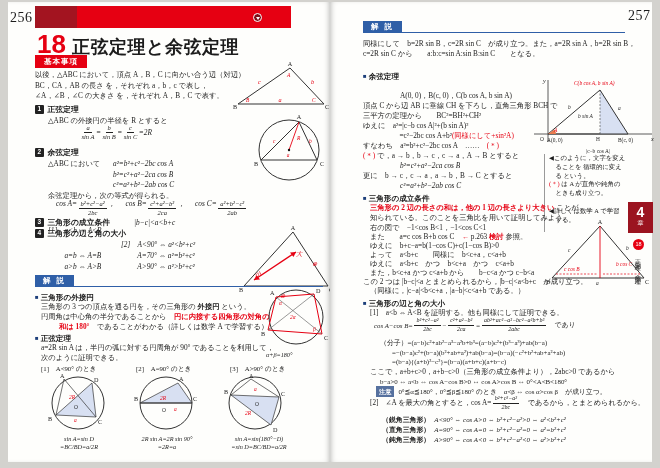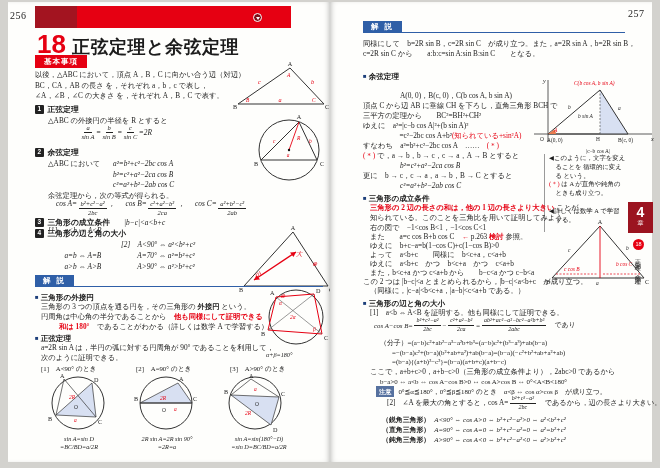--- a/index.html
+++ b/index.html
@@ -6,21 +6,21 @@
 html,body{width:660px;height:468px}
 body{position:relative;background:#d3d2ce;font-family:"Liberation Serif","DejaVu Serif",serif;color:#1c1c1c;overflow:hidden}
 .page{position:absolute;top:2px;height:460px;background:#fefefc}
 .page.left{left:8px;width:322px;box-shadow:inset -4px 0 6px -4px rgba(0,0,0,.35)}
 .page.right{left:330px;width:322px;box-shadow:inset 4px 0 6px -4px rgba(0,0,0,.35)}
 .t{position:absolute;white-space:nowrap;font-size:7.3px;line-height:10px}
 .b{font-weight:bold}
 .it{font-style:italic}
 .red{color:#e60012}
 .redb{color:#e60012;font-weight:bold}
-.pnum{position:absolute;font-size:10px;letter-spacing:.5px}
+.pnum{position:absolute;font-size:14px;letter-spacing:.5px}
 .chbar{position:absolute;background:#e60012;height:22px}
 .chbar .darkseg{position:absolute;left:0;top:0;width:42px;height:100%;background:#a31420}
 .marker{position:absolute;width:9px;height:9px;border-radius:50%;background:#7e1019;border:1px solid #fff}
 .marker::after{content:"";position:absolute;left:1.6px;top:2.6px;border-left:2.4px solid transparent;border-right:2.4px solid transparent;border-top:3.4px solid #fff}
 .chnum{position:absolute;color:#e60012;font-weight:bold;font-size:26px;font-family:"Liberation Sans",sans-serif}
 .chtitle{position:absolute;font-weight:bold;font-size:18px;font-family:"Liberation Sans",sans-serif;letter-spacing:.5px}
 .label-basics{position:absolute;background:#e60012;color:#fff;font-size:7.5px;font-weight:bold;padding:1.5px 9px;letter-spacing:1px;font-family:"Liberation Sans",sans-serif}
 .kbar{position:absolute;border-bottom:1.6px solid #2f5fa7;height:12px}
 .kbox{position:absolute;left:0;top:0;background:#2f5fa7;color:#fff;font-size:7.5px;font-weight:bold;padding:1px 8px;letter-spacing:2px;font-family:"Liberation Sans",sans-serif}
 .sq{display:inline-block;min-width:8.5px;height:8.5px;background:#222;color:#fff;font-size:6.5px;line-height:8.5px;text-align:center;font-weight:bold;border-radius:1px;margin-right:4px;vertical-align:1px;font-family:"Liberation Sans",sans-serif}
@@ -125,21 +125,21 @@
     <span><span>cos B=</span><span class="frac">
           <span class="fn">c²+a²−b²</span>
           <span>2ca</span>
         </span><span>，</span></span>
     <span><span>cos C=</span><span class="frac">
           <span class="fn">a²+b²−c²</span>
           <span>2ab</span>
         </span><span></span></span>
   </div>
 
-  <div class="t" style="left:27px;top:216px"><span class="sq">3</span><span class="ht">三角形の成立条件</span><span class="it" style="margin-left:14px">|b−c|&lt;a&lt;b+c</span></div>
+  <div class="t" style="left:27px;top:216px"><span class="sq">3</span><span class="ht">三角形の成立条件</span><span class="it" style="margin-left:24px">|b−c|&lt;a&lt;b+c</span></div>
 
   <div class="t" style="left:27px;top:227px"><span class="sq">4</span><span class="ht">三角形の辺と角の大小</span></div>
   <div class="t it" style="left:40px;top:224px">[1]　a&lt;b ⇔ A&lt;B</div>
   <div class="t it" style="left:40px;top:249px">　　 a=b ⇔ A=B</div>
   <div class="t it" style="left:40px;top:260px">　　 a&gt;b ⇔ A&gt;B</div>
   <div class="t it" style="left:113px;top:238px">[2]　A&lt;90° ⇔ a²&lt;b²+c²</div>
   <div class="t it" style="left:113px;top:249px">　　 A=70° ⇔ a²=b²+c²</div>
   <div class="t it" style="left:113px;top:260px">　　 A&gt;90° ⇔ a²&gt;b²+c²</div>
 
   <svg style="left:230px;top:222px" width="95" height="78" viewBox="0 0 95 78">
@@ -155,21 +155,21 @@
     <text class="rd" x="74" y="42">⊗</text>
     <text class="rd" x="42" y="74">⊗</text>
   </svg>
 
   <div class="kbar" style="left:27px;top:273px;width:288px">
     <span class="kbox">解 説</span>
   </div>
 
   <div class="t" style="left:27px;top:290px"><span class="bullet">■</span><span class="bhead">三角形の外接円</span></div>
   <div class="t" style="left:33px;top:300px"><span>三角形の 3 つの頂点を通る円を，その三角形の </span><span class="b">外接円</span><span> という。</span></div>
-  <div class="t" style="left:33px;top:310px"><span>円周角は中心角の半分であることから　</span><span class="redb">他も同様にして証明できる</span></div>
+  <div class="t" style="left:33px;top:310px"><span>円周角は中心角の半分であることから　</span><span class="redb">円に内接する四角形の対角の</span></div>
   <div class="t" style="left:51px;top:320px"><span class="redb">和は 180°</span><span>　であることがわかる（詳しくは数学 A で学習する）。</span></div>
 
   <svg style="left:248px;top:285px" width="80" height="60" viewBox="0 0 80 60">
     <circle cx="40" cy="30" r="27" fill="none" stroke="#333" stroke-width="1"></circle>
     <polygon points="20,10 58,7 66,47 12,43" fill="none" stroke="#e60012" stroke-width="1"></polygon>
     <line x1="20" y1="10" x2="66" y2="47" stroke="#555" stroke-width=".6"></line>
     <line x1="58" y1="7" x2="12" y2="43" stroke="#555" stroke-width=".6"></line>
     <text x="14" y="8">A</text>
     <text x="60" y="6">D</text>
     <text x="68" y="53">C</text>
@@ -250,21 +250,21 @@
   </div>
 
   <div class="t" style="left:33px;top:37px">同様にして　b=2R sin B，c=2R sin C　が成り立つ。また，a=2R sin A，b=2R sin B，</div>
   <div class="t" style="left:33px;top:47px">c=2R sin C から　　a:b:c=sin A:sin B:sin C　　となる。</div>
 
   <div class="t" style="left:33px;top:69px"><span class="bullet">■</span><span class="bhead">余弦定理</span></div>
   <div class="t" style="left:70px;top:89px">A(0, 0)，B(c, 0)，C(b cos A, b sin A)</div>
   <div class="t" style="left:33px;top:99px">頂点 C から辺 AB に垂線 CH を下ろし，直角三角形 BCH で</div>
   <div class="t" style="left:33px;top:109px">三平方の定理から　　BC²=BH²+CH²</div>
   <div class="t" style="left:33px;top:119px">ゆえに　a²=|c−b cos A|²+(b sin A)²</div>
-  <div class="t" style="left:33px;top:129px"><span>　　　　　=c²−2bc cos A+b²</span><span class="red">(知られている+sin²A)</span></div>
+  <div class="t" style="left:33px;top:129px"><span>　　　　　=c²−2bc cos A+b²</span><span class="red">(同様にして+sin²A)</span></div>
   <div class="t" style="left:33px;top:139px"><span>すなわち　a²=b²+c²−2bc cos A</span><span>　……　</span><span class="red">(＊)</span></div>
   <div class="t" style="left:33px;top:149px"><span class="red">(＊)</span><span> で，a → b，b → c，c → a，A → B とすると</span></div>
   <div class="t it" style="left:70px;top:159px">b²=c²+a²−2ca cos B</div>
   <div class="t" style="left:33px;top:169px">更に　b → c，c → a，a → b，B → C とすると</div>
   <div class="t it" style="left:70px;top:179px">c²=a²+b²−2ab cos C</div>
 
   <svg style="left:200px;top:74px" width="126" height="80" viewBox="0 0 126 80">
     <line x1="18" y1="4" x2="18" y2="66" stroke="#333" stroke-width=".8"></line>
     <line x1="4" y1="58" x2="122" y2="58" stroke="#333" stroke-width=".8"></line>
     <polygon points="70,58 98,58 70,14" fill="#d8e0f2" stroke="none"></polygon>
@@ -350,27 +350,27 @@
   </div>
 
   <div class="t" style="left:50px;top:336px;font-size:6.9px">（分子）=(a−b)c²+ab²−a³−a²b+b³=(a−b)c²+(b³−a³)+ab(b−a)</div>
   <div class="t" style="left:62px;top:345.5px;font-size:6.9px">=−(b−a)c²+(b−a)(b²+ab+a²)+ab(b−a)=(b−a)(−c²+b²+ab+a²+ab)</div>
   <div class="t" style="left:62px;top:355px;font-size:6.9px">=(b−a){(a+b)²−c²}=(b−a)(a+b+c)(a+b−c)</div>
   <div class="t" style="left:40px;top:365px">ここで，a+b+c&gt;0，a+b−c&gt;0（三角形の成立条件より），2abc&gt;0 であるから</div>
   <div class="t" style="left:50px;top:374.5px;font-size:6.9px">b−a&gt;0 ⇔ a&lt;b ⇔ cos A−cos B&gt;0 ⇔ cos A&gt;cos B ⇔ 0°&lt;A&lt;B&lt;180°</div>
 
   <div class="t" style="left:46px;top:384px"><span class="note-box">注意</span><span style="font-size:6.9px">0°≦α≦180°，0°≦β≦180° のとき　α&lt;β ⇔ cos α&gt;cos β　が成り立つ。</span></div>
 
-  <div class="frow" style="left:57px;top:393px;font-size:7.2px;font-style:normal">
+  <div class="frow" style="left:40px;top:393px;font-size:7.2px;font-style:normal">
     <span>[2]　∠A を最大の角とすると，cos A=</span>
     <span class="frac" style="font-size:6px">
         <span class="fn">b²+c²−a²</span>
         <span>2bc</span>
       </span>
-    <span>　であるから，辺の長さより大きい。</span>
+    <span>　であるから，とまとめられるから。</span>
   </div>
 
   <div class="t" style="left:52px;top:413px;font-size:6.9px"><span class="b">（鋭角三角形）</span><span class="it" style="margin-left:4px">A&lt;90° ⇔ cos A&gt;0 ⇔ b²+c²−a²&gt;0 ⇔ a²&lt;b²+c²</span></div>
   <div class="t" style="left:52px;top:423px;font-size:6.9px"><span class="b">（直角三角形）</span><span class="it" style="margin-left:4px">A=90° ⇔ cos A=0 ⇔ b²+c²−a²=0 ⇔ a²=b²+c²</span></div>
   <div class="t" style="left:52px;top:433px;font-size:6.9px"><span class="b">（鈍角三角形）</span><span class="it" style="margin-left:4px">A&gt;90° ⇔ cos A&lt;0 ⇔ b²+c²−a²&lt;0 ⇔ a²&gt;b²+c²</span></div>
 </div>
 
 <div class="tab4">
   <span class="n">4</span>
   <span class="u">章</span>

